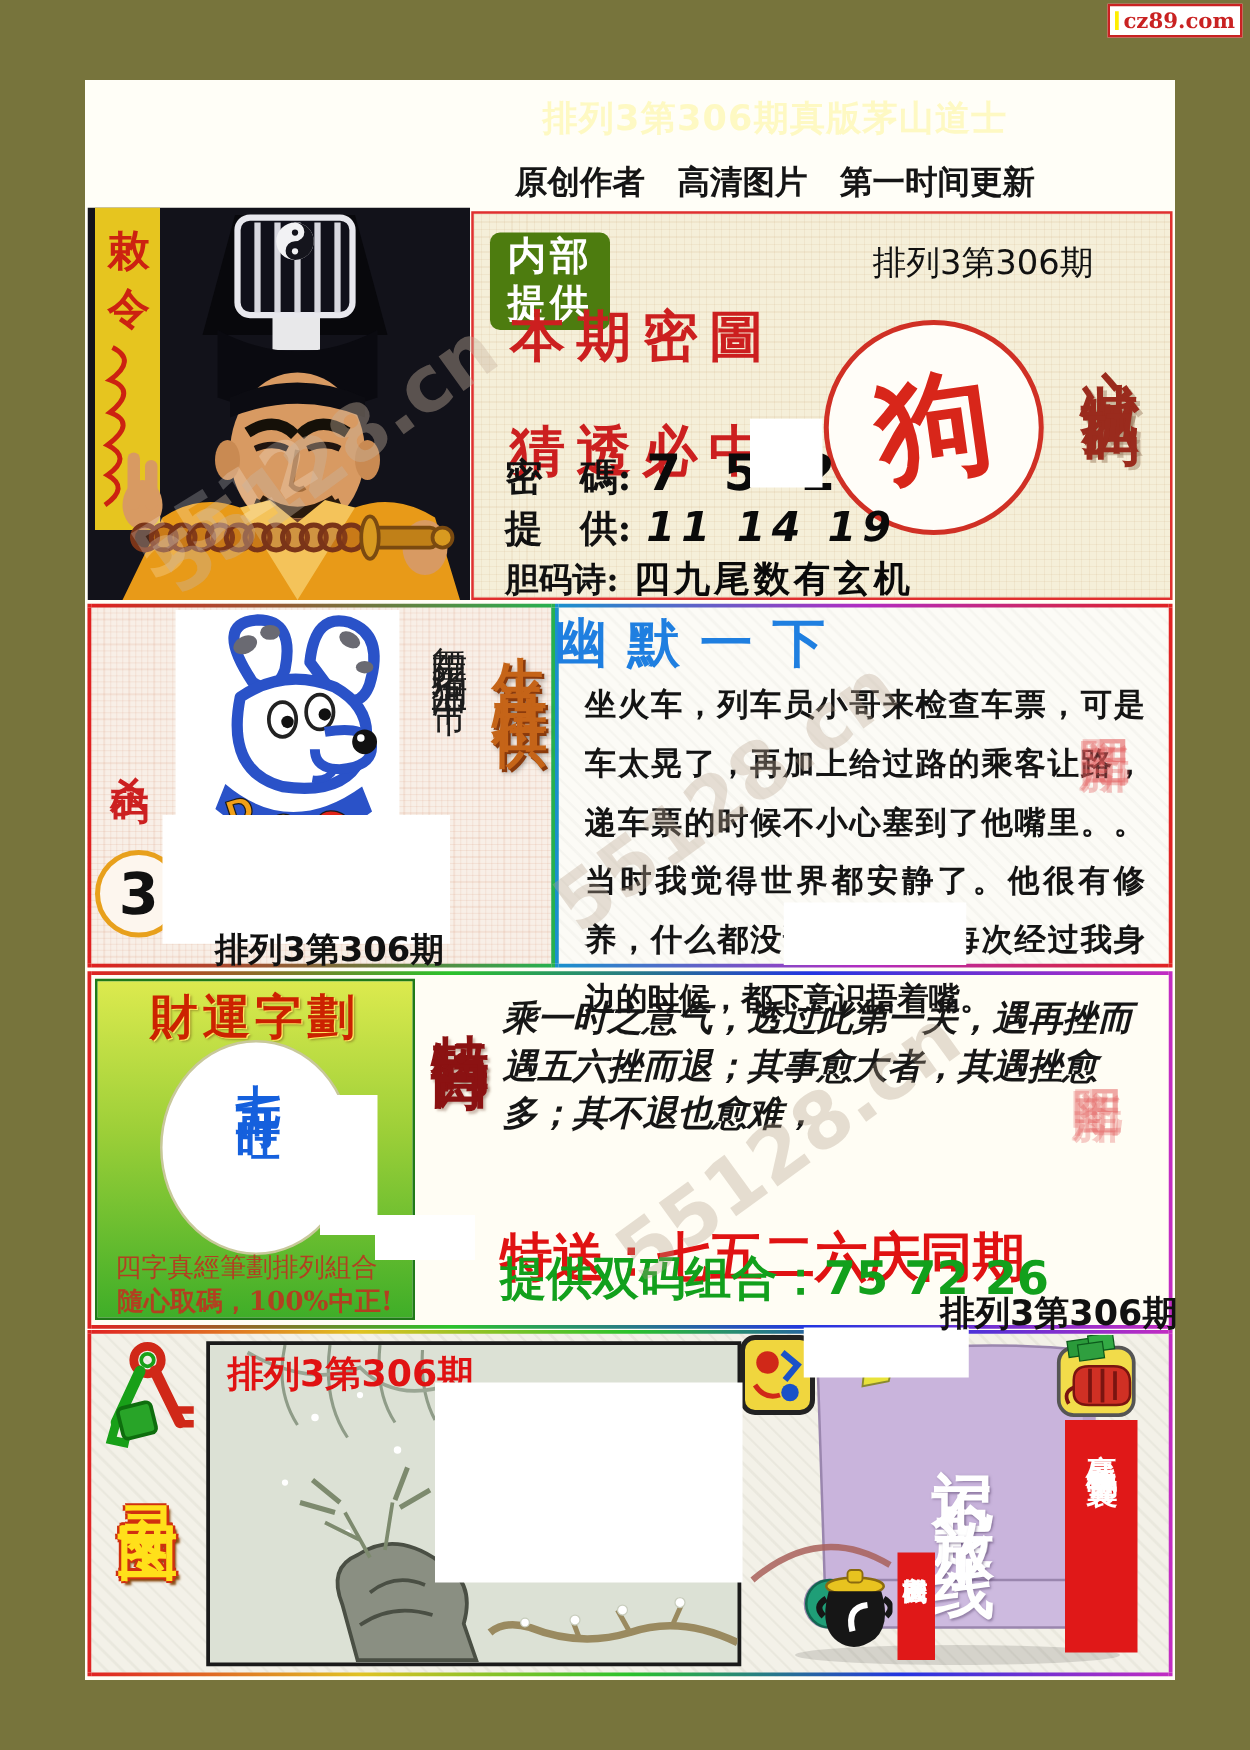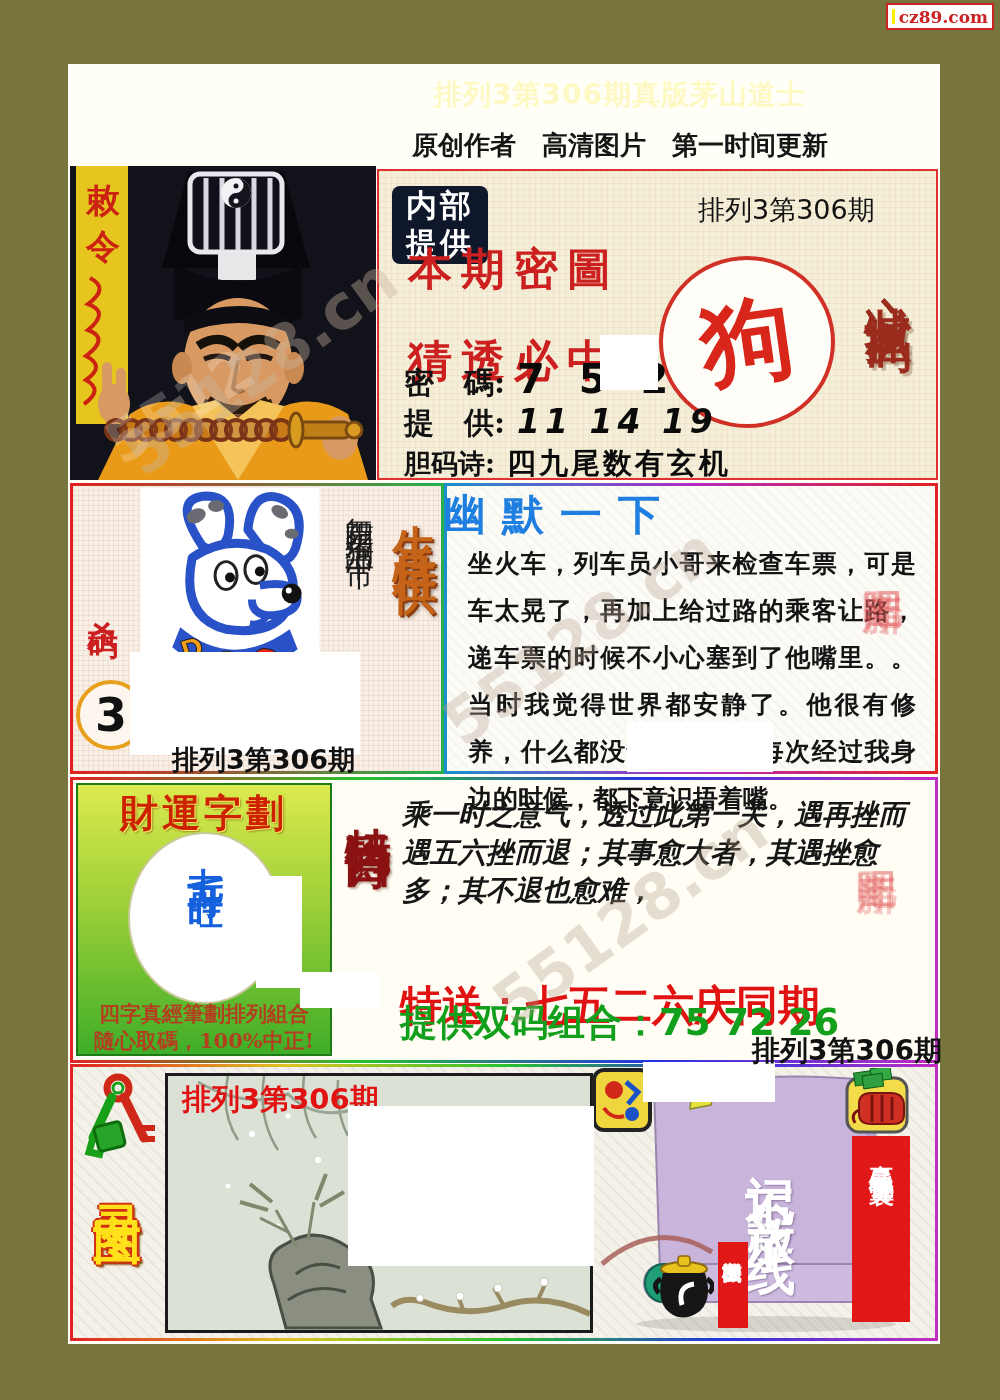--- a/index.html
+++ b/index.html
@@ -22,21 +22,21 @@
   #hTitle{left:320px;top:76px;width:600px;text-align:center;font-size:28px;font-weight:bold;color:#fef9c3;letter-spacing:1px;}
   #hSub{left:330px;top:128px;width:580px;text-align:center;font-size:26px;font-weight:bold;color:#151515;}
 
   
   #photo{left:70px;top:166px;width:306px;height:314px;}
 
   
   #secret{left:377px;top:169px;width:561px;height:311px;box-sizing:border-box;background:#f5efd9;border:2px solid #e03030;
     background-image:repeating-linear-gradient(0deg,rgba(205,170,125,.14) 0 1px,transparent 1px 6px),
                      repeating-linear-gradient(90deg,rgba(205,170,125,.14) 0 1px,transparent 1px 6px);}
-  #secretBadge{left:392px;top:186px;width:96px;height:78px;background:#0f172a;border-radius:8px;color:#fff;
+  #secretBadge{left:392px;top:186px;width:96px;height:78px;background:#4d7c0f;border-radius:8px;color:#fff;
     font-weight:bold;font-size:31px;line-height:38px;text-align:center;letter-spacing:3px;z-index:5;}
   #secretIssue{left:698px;top:192px;font-size:27px;color:#111;z-index:5;}
   #secretT1{left:408px;top:240px;font-size:44px;font-weight:bold;color:#cc1f1f;letter-spacing:9px;font-family:"DejaVu Serif",serif;z-index:5;}
   #secretT2{left:408px;top:300px;font-size:44px;font-weight:bold;color:#cc1f1f;letter-spacing:9px;font-family:"DejaVu Serif",serif;z-index:5;margin-top:32px;}
   .srow{display:flex;align-items:baseline;gap:12px;z-index:5;}
   #secretCode{left:404px;top:356px;}
   #secretCode .lab{font-size:30px;font-weight:bold;color:#111;font-family:"DejaVu Serif",serif;}
   #secretCode .val{font-size:40px;font-weight:bold;color:#0a0a0a;letter-spacing:10px;}
   #secretProv{left:404px;top:402px;}
   #secretProv .lab{font-size:30px;font-weight:bold;color:#111;font-family:"DejaVu Serif",serif;}
@@ -75,21 +75,21 @@
   
   #fortune{left:70px;top:777px;width:868px;height:286px;box-sizing:border-box;background:#fffdf4;
     border:3px solid;border-image:linear-gradient(90deg,#e02323,#2bc22b,#2335e0,#c22cc2) 1;}
   #greenBox{left:76px;top:783px;width:256px;height:273px;box-sizing:border-box;border:2px solid #1f7a18;
     background:linear-gradient(180deg,#dcea4e 0%,#9ccf38 45%,#3fae28 100%);z-index:3;}
   #fortuneTitle{left:76px;top:788px;width:256px;text-align:center;font-size:38px;font-weight:bold;color:#cc2200;
     letter-spacing:4px;font-family:"DejaVu Serif",serif;text-shadow:1px 1px 0 #ffe860,2px 2px 2px rgba(90,40,0,.4);z-index:4;}
   #oval{left:128px;top:832px;width:150px;height:168px;background:#fff;border:2px solid #c8c89a;border-radius:50%;
     display:flex;align-items:center;justify-content:center;z-index:4;}
   #ovalText{font-size:36px;font-weight:bold;color:#1560dd;letter-spacing:10px;height:160px;}
-  #gFoot1{left:80px;top:1000px;width:248px;text-align:center;font-size:21px;font-weight:bold;color:#b24020;
+  #gFoot1{left:92px;top:1000px;width:248px;font-size:21px;font-weight:normal;color:#b24020;
     font-family:"DejaVu Serif",serif;z-index:4;}
   #gFoot2{left:80px;top:1027px;width:248px;text-align:center;font-size:21px;font-weight:bold;color:#b24020;
     font-family:"DejaVu Serif",serif;z-index:4;}
   #poemTitle{left:338px;top:790px;height:260px;font-size:46px;font-weight:bold;color:#8b1212;letter-spacing:8px;
     font-family:"DejaVu Serif",serif;text-shadow:2px 2px 2px rgba(120,80,60,.35);z-index:3;}
   #poem{left:402px;top:796px;width:534px;z-index:3;}
   #poem div{font-size:28px;font-weight:bold;font-style:italic;color:#161616;line-height:38px;font-family:"DejaVu Serif",serif;}
   #special{left:400px;top:946px;font-size:42px;font-weight:bold;color:#e01212;z-index:3;margin-top:32px;}
   #doubleCombo{left:400px;top:998px;font-size:37px;font-weight:bold;color:#12a01c;z-index:3;}
   #fortuneIssue{left:752px;top:1032px;font-size:28px;font-weight:bold;color:#111;z-index:41;}

